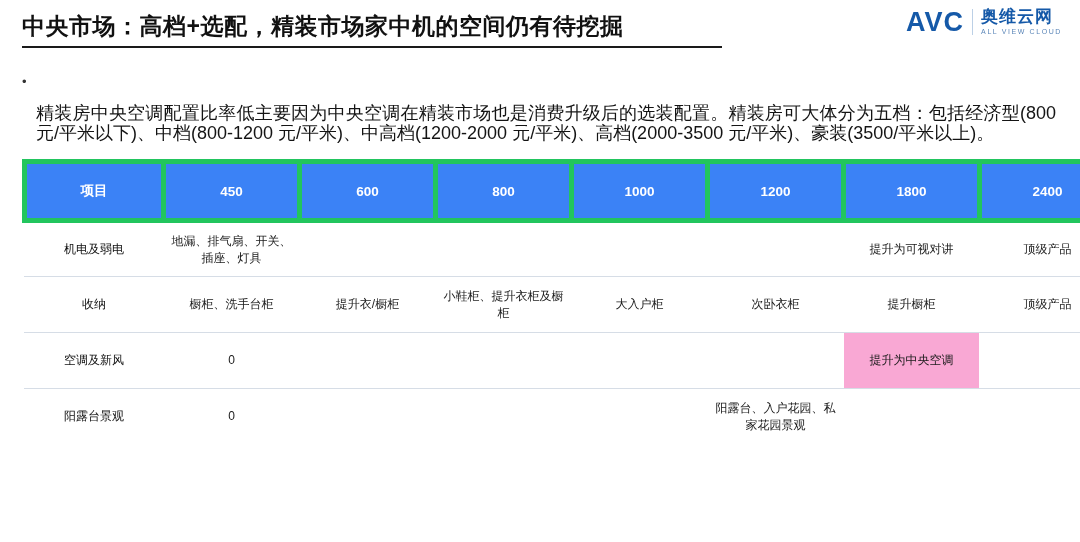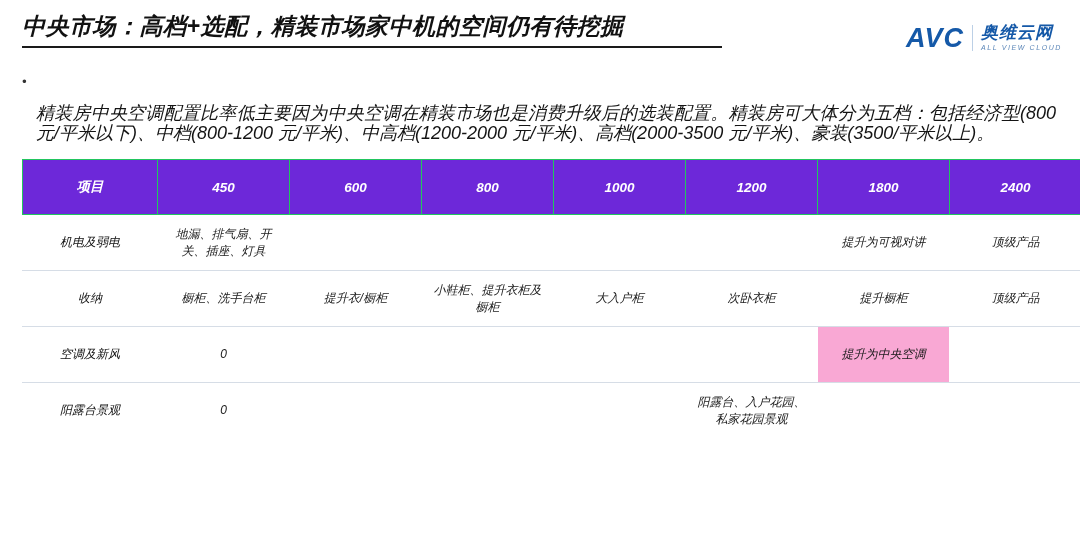--- a/index.html
+++ b/index.html
@@ -12,21 +12,20 @@
     background: #ffffff;
     font-family: "Liberation Sans", sans-serif;
     color: #1a1a1a;
     overflow: hidden;
   }
   .slide {
     position: relative;
     width: 1080px;
     height: 542px;
     box-sizing: border-box;
-    font-style: italic;
   }
 
   
   .header {
     position: relative;
     height: 58px;
     padding: 10px 16px 0 22px;
     box-sizing: border-box;
   }
   .title {
@@ -42,21 +41,21 @@
     position: absolute;
     left: 22px;
     top: 46px;
     width: 700px;
     height: 2px;
     background: #1a1a1a;
   }
   .logo {
     position: absolute;
     right: 18px;
-    top: 24px;
+    top: 8px;
     display: flex;
     align-items: center;
     gap: 8px;
   }
   .logo-mark {
     font-size: 27px;
     font-weight: bold;
     color: #1559a8;
     letter-spacing: 1px;
     line-height: 28px;
@@ -106,26 +105,26 @@
   .table-wrap {
     margin: 16px 22px 0 22px;
   }
   table.matrix {
     width: 1036px;
     border-collapse: collapse;
     table-layout: fixed;
     font-size: 12px;
   }
   table.matrix th {
-    background: #6d28d9;
+    background: #3b82f6;
     color: #ffffff;
     font-size: 13.5px;
     font-weight: bold;
     height: 52px;
-    border: 1px solid #22c55e;
+    border: 5px solid #22c55e;
     text-align: center;
     vertical-align: middle;
   }
   table.matrix td {
     border-bottom: 1px solid #d6dde6;
     border-left: 1px solid #ffffff;
     border-right: 1px solid #ffffff;
     height: 56px;
     text-align: center;
     vertical-align: middle;

